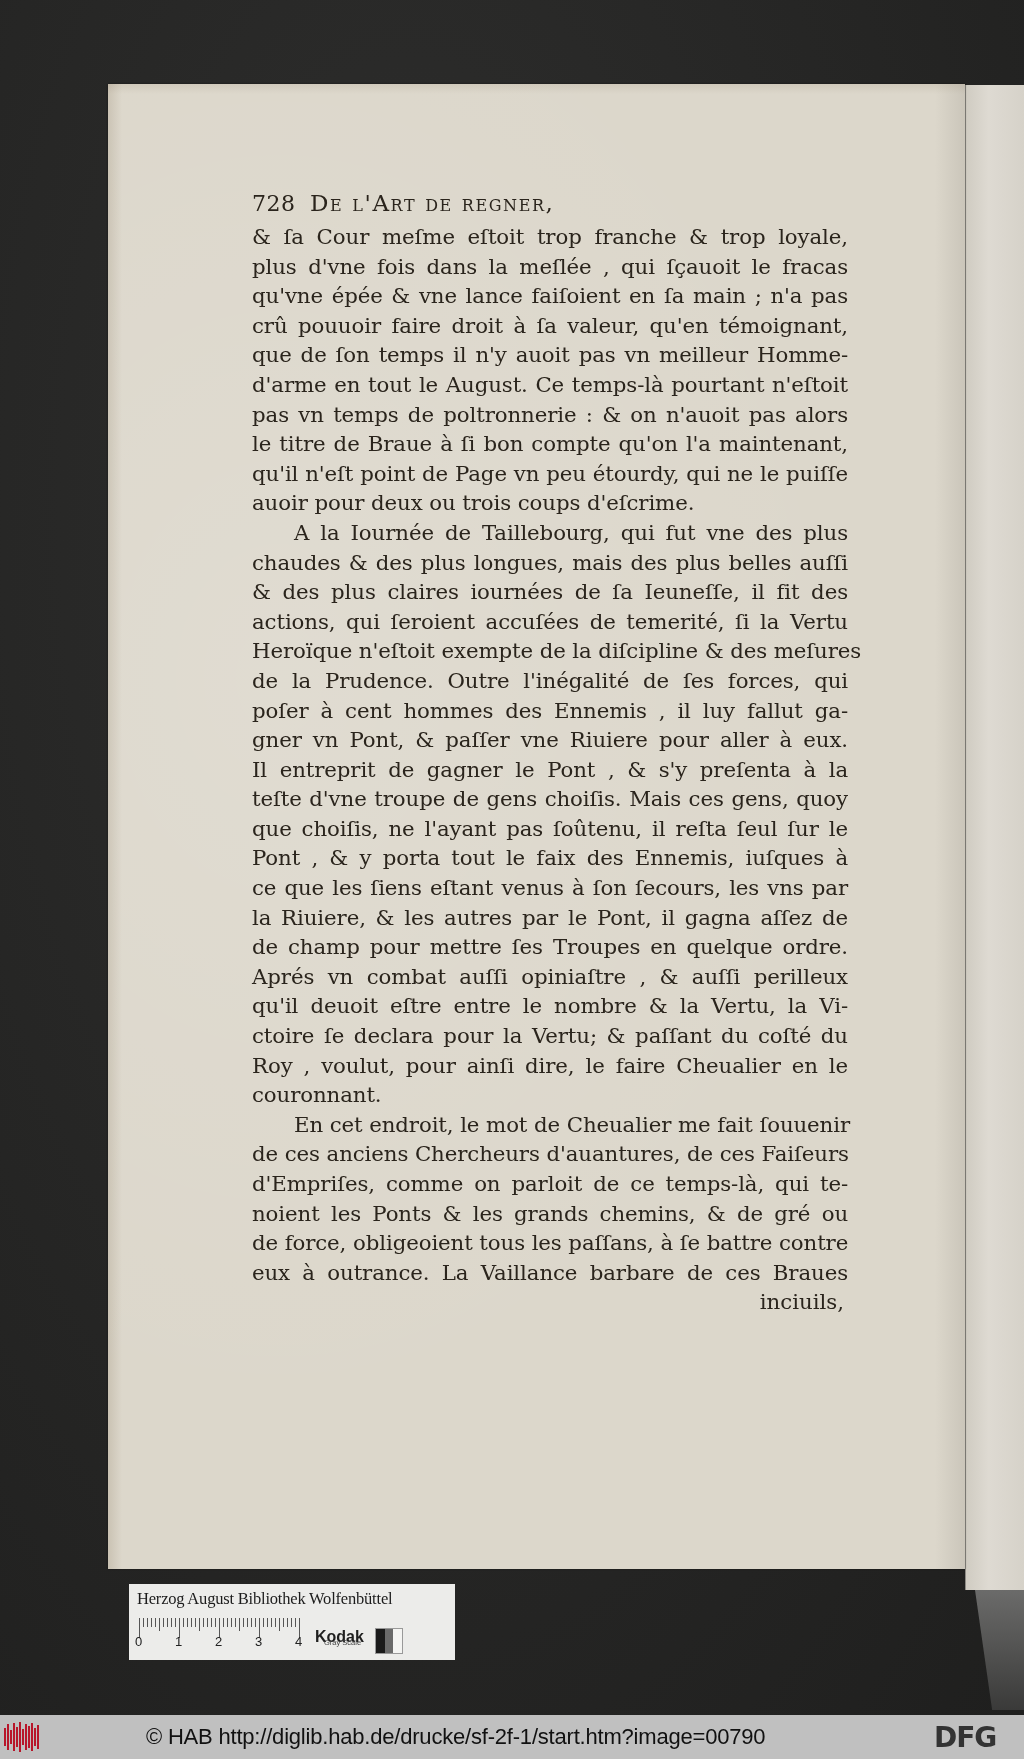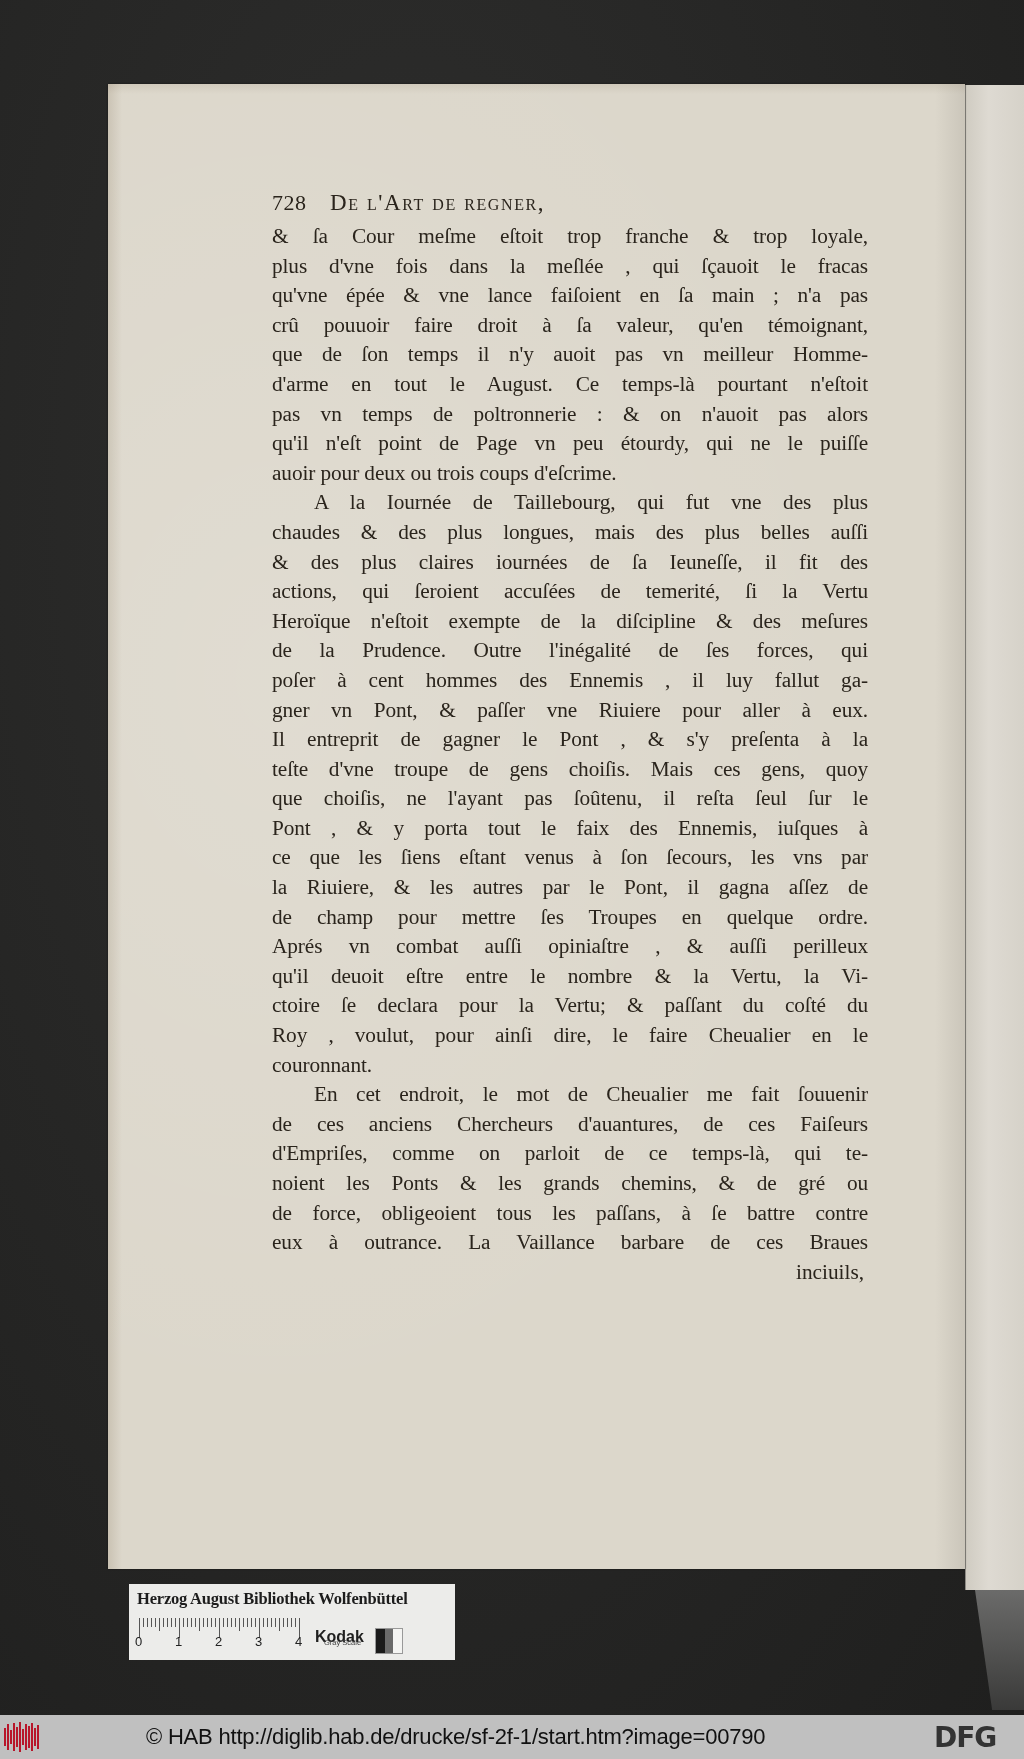--- a/index.html
+++ b/index.html
@@ -29,23 +29,22 @@
     position: absolute; left: 108px; top: 84px; width: 857px; height: 1485px;
     background: #dcd7cb;
     background-image:
       radial-gradient(ellipse at 20% 40%, rgba(255,255,255,0.12), rgba(0,0,0,0) 60%),
       linear-gradient(90deg, rgba(120,100,70,0.18) 0px, rgba(0,0,0,0) 14px),
       linear-gradient(180deg, rgba(120,100,70,0.12) 0px, rgba(0,0,0,0) 10px),
       linear-gradient(270deg, rgba(150,145,135,0.25) 0px, rgba(0,0,0,0) 30px);
     box-shadow: 0 0 2px rgba(0,0,0,0.4);
   }
   .page-inner {
-    position: absolute; left: 164px; top: 106px; width: 596px;
+    position: absolute; left: 144px; top: 106px; width: 596px;
     color: #2a241c;
-    font-family: Liberation Serif, serif;
   }
   .running-head {
     display: flex; align-items: baseline; height: 32px;
     font-size: 23px; letter-spacing: 0.5px;
   }
   .running-head .pageno { width: 58px; font-size: 22px; }
   .running-head .title { font-variant: small-caps; letter-spacing: 1.6px; }
   .text-line {
     font-size: 21.3px; line-height: 29.6px; white-space: nowrap;
     text-align: justify; text-align-last: justify; height: 29.6px;
@@ -56,21 +55,21 @@
   .catchword {
     font-size: 21.3px; line-height: 29.6px; text-align: right; padding-right: 4px;
   }
   
   .lib-label {
     position: absolute; left: 129px; top: 1584px; width: 326px; height: 76px;
     background: #ececea;
   }
   .lib-name {
     position: absolute; left: 8px; top: 5px; width: 312px;
-    font-family: "Liberation Serif", serif; font-weight: bold; font-size: 16.5px;
+    font-family: "Liberation Serif", serif; font-weight: normal; font-size: 16.5px;
     color: #1c1c1c; letter-spacing: -0.2px; white-space: nowrap;
   }
   .ruler {
     position: absolute; left: 10px; top: 34px; width: 162px; height: 20px;
   }
   .ruler .tick { position: absolute; top: 0; width: 1px; background: #555; }
   .ruler-nums { position: absolute; left: 6px; top: 50px; width: 180px; height: 18px; }
   .ruler-nums span {
     position: absolute; font-family: "Liberation Sans", sans-serif; font-size: 13px; color: #222;
   }
@@ -122,20 +121,21 @@
       <span class="title">De l'Art de regner,</span>
     </div>
     <div id="lines">
         <div class="text-line">&amp; ſa Cour meſme eſtoit trop franche &amp; trop loyale,</div>
         <div class="text-line">plus d'vne fois dans la meſlée , qui ſçauoit le fracas</div>
         <div class="text-line">qu'vne épée &amp; vne lance faiſoient en ſa main ; n'a pas</div>
         <div class="text-line">crû pouuoir faire droit à ſa valeur, qu'en témoignant,</div>
         <div class="text-line">que de ſon temps il n'y auoit pas vn meilleur Homme-</div>
         <div class="text-line">d'arme en tout le August. Ce temps-là pourtant n'eſtoit</div>
         <div class="text-line">pas vn temps de poltronnerie : &amp; on n'auoit pas alors</div>
+        <div class="text-line">le titre de Braue à ſi bon compte qu'on l'a maintenant,</div>
         <div class="text-line">qu'il n'eſt point de Page vn peu étourdy, qui ne le puiſſe</div>
         <div class="text-line short">auoir pour deux ou trois coups d'eſcrime.</div>
         <div class="text-line indent">A la Iournée de Taillebourg, qui fut vne des plus</div>
         <div class="text-line">chaudes &amp; des plus longues, mais des plus belles auſſi</div>
         <div class="text-line">&amp; des plus claires iournées de ſa Ieuneſſe, il fit des</div>
         <div class="text-line">actions, qui ſeroient accuſées de temerité, ſi la Vertu</div>
         <div class="text-line">Heroïque n'eſtoit exempte de la diſcipline &amp; des meſures</div>
         <div class="text-line">de la Prudence. Outre l'inégalité de ſes forces, qui</div>
         <div class="text-line">poſer à cent hommes des Ennemis , il luy fallut ga-</div>
         <div class="text-line">gner vn Pont, &amp; paſſer vne Riuiere pour aller à eux.</div>

